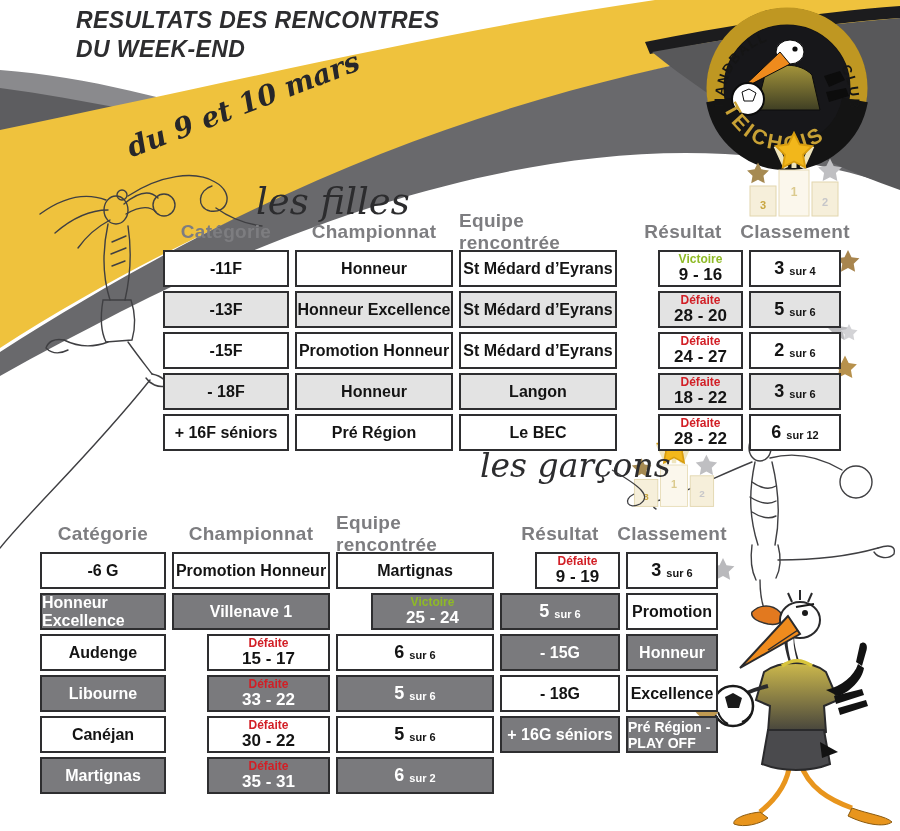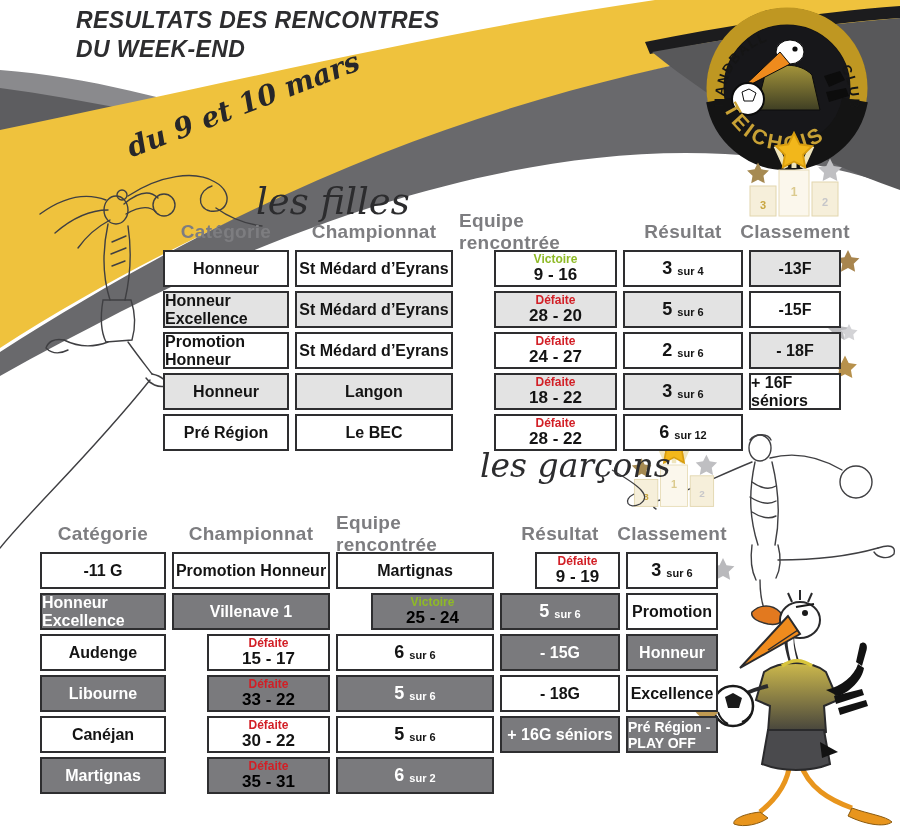--- a/index.html
+++ b/index.html
@@ -26,21 +26,21 @@
     font-weight:bold;font-size:19px;color:#7d7d80;letter-spacing:.3px;}
   .cell{height:33px;border:2px solid #2e2e30;background:#fff;display:flex;
     align-items:center;justify-content:center;font-weight:bold;font-size:16px;color:#141414;}
   .cell.sh{background:#E3E3E3;}
   .cell.dk{background:#7A7A7D;color:#fff;}
   .cell.result{flex-direction:column;line-height:1.05;margin-left:35px;}
   .outcome{font-size:12px;}
   .win{color:#8FBA26;}
   .loss{color:#D21F26;}
   .score{font-size:17px;}
-  .dk .score{color:#000000;text-align:center;}
+  .dk .score{color:#ffffff;text-align:center;}
   .rank-n{font-size:18px;}
   .rank-of{font-size:11px;margin-left:5px;position:relative;top:2px;}
 </style>
 </head>
 <body>
 
 <div id="poster">
 
   <svg id="decor" width="900" height="831" viewBox="0 0 900 831">
     <defs>
@@ -187,20 +187,21 @@
   <div id="filles-title" class="script-title">les filles</div>
   <div id="garcons-title" class="script-title">les garçons</div>
 
   <div id="girls-table" class="results-table">
     <div class="th">Catégorie</div>
     <div class="th">Championnat</div>
     <div class="th">Equipe rencontrée</div>
     <div class="th">Résultat</div>
     <div class="th">Classement</div>
 
+    <div class="cell">-11F</div>
     <div class="cell">Honneur</div>
     <div class="cell">St Médard d’Eyrans</div>
     <div class="cell result">
         <span class="outcome win">Victoire</span>
         <span class="score">9 - 16</span>
       </div>
     <div class="cell">
         <span class="rank-n">3</span>
         <span class="rank-of">sur 4</span>
       </div>
@@ -254,21 +255,21 @@
       </div>
   </div>
 
   <div id="boys-table" class="results-table">
     <div class="th">Catégorie</div>
     <div class="th">Championnat</div>
     <div class="th">Equipe rencontrée</div>
     <div class="th">Résultat</div>
     <div class="th">Classement</div>
 
-    <div class="cell">-11 G</div>
+    <div class="cell">-6 G</div>
     <div class="cell">Promotion Honneur</div>
     <div class="cell">Martignas</div>
     <div class="cell result">
         <span class="outcome loss">Défaite</span>
         <span class="score">9 - 19</span>
       </div>
     <div class="cell">
         <span class="rank-n">3</span>
         <span class="rank-of">sur 6</span>
       </div>

